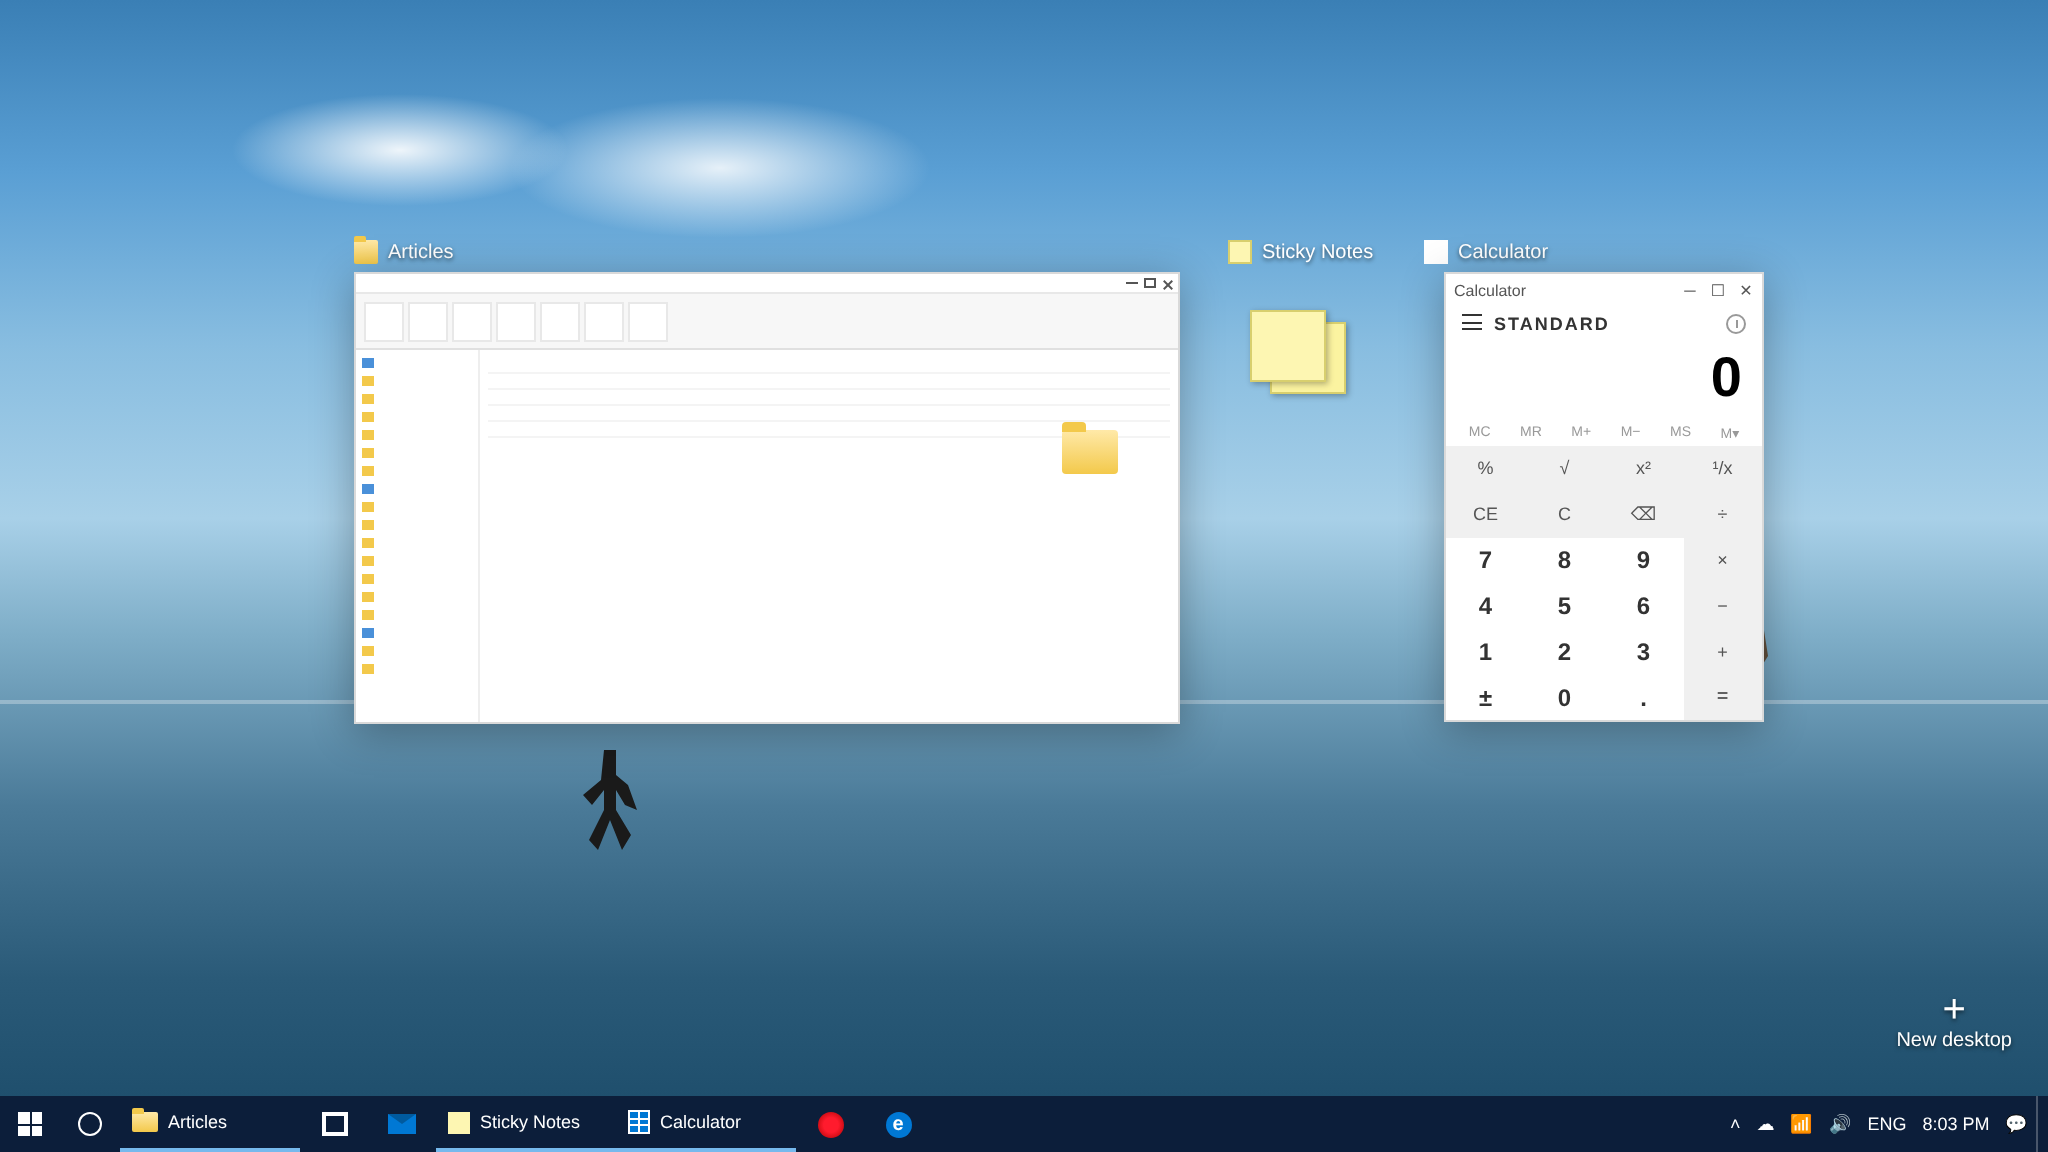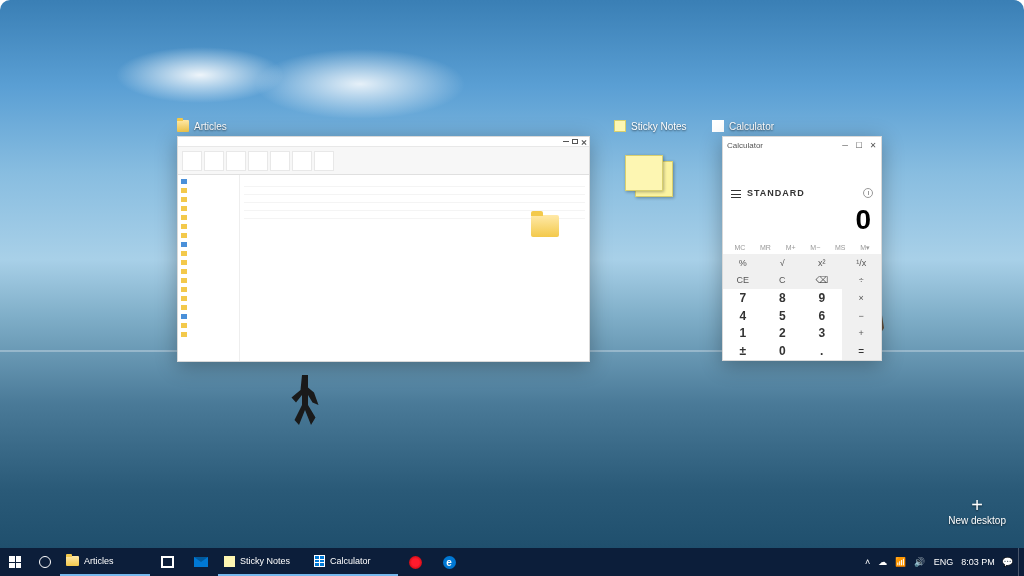--- a/index.html
+++ b/index.html
@@ -3,21 +3,20 @@
 <meta charset="utf-8">
 <style>
 * { margin: 0; padding: 0; box-sizing: border-box; font-family: "Segoe UI", Arial, sans-serif; }
 html, body { width: 1024px; height: 576px; overflow: hidden; }
 
 .desktop {
   width: 1024px; height: 576px; position: relative;
   background: linear-gradient(to bottom,
     #3a7fb5 0%, #5a9fd4 15%, #88bde0 30%, #a8d0e8 45%,
     #7faec8 55%, #4a7a98 70%, #2a5a78 85%, #1a4a68 100%);
-  border-radius: 10px;
 }
 .sky-clouds {
   position:absolute; top:30px; left:80px; width:400px; height:90px;
   background: radial-gradient(ellipse 120px 40px at 30% 50%, rgba(255,255,255,0.9), transparent 70%),
               radial-gradient(ellipse 150px 50px at 70% 60%, rgba(255,255,255,0.85), transparent 70%);
 }
 .horizon { position:absolute; top:350px; left:0; right:0; height:2px; background:rgba(255,255,255,0.3);}
 .rock {
   position:absolute; top:200px; right:140px; width:100px; height:160px;
   background: linear-gradient(135deg,#8a6a4a,#5a4a3a);
@@ -74,21 +73,21 @@
 .sticky { top:155px; left:625px; width:50px; height:45px; background:transparent; border:none; box-shadow:none;}
 .sticky .n{position:absolute;width:38px;height:36px;background:#fdf6b2;border:1px solid #d8cf6e;box-shadow:1px 1px 3px rgba(0,0,0,0.3);}
 .sticky .n1{top:6px;left:10px;background:#fbf3a0;}
 .sticky .n2{top:0;left:0;}
 
 
 .calculator{ top:136px; left:722px; width:160px; height:225px; display:flex; flex-direction:column;}
 .calc-titlebar{height:16px;display:flex;align-items:center;justify-content:space-between;padding:0 4px;font-size:8px;color:#555;}
 .win-btns{display:flex;gap:6px;}
 .win-btns span{width:8px;height:8px;display:flex;align-items:center;justify-content:center;color:#555;font-size:8px;}
-.calc-mode{display:flex;align-items:flex-end;gap:6px;padding:4px 8px;margin-top:31px;}
+.calc-mode{display:flex;align-items:flex-start;gap:6px;padding:4px 8px;}
 .hamburger{width:10px;height:8px;display:flex;flex-direction:column;justify-content:space-between;}
 .hamburger i{height:1px;background:#333;}
 .calc-mode b{font-size:9px;letter-spacing:1px;font-weight:600;}
 .history-ico{margin-left:auto;width:10px;height:10px;border:1px solid #999;border-radius:50%;position:relative;}
 .history-ico::after{content:"";position:absolute;top:2px;left:4px;width:1px;height:4px;background:#999;}
 .calc-display{text-align:right;font-size:28px;font-weight:600;padding:2px 10px 6px;color:#000;}
 .mem-row{display:flex;justify-content:space-around;font-size:7px;color:#999;padding:2px 4px;}
 .calc-grid{flex:1;display:grid;grid-template-columns:repeat(4,1fr);grid-auto-rows:1fr;}
 .calc-grid button{border:none;background:#fafafa;font-size:10px;color:#333;cursor:pointer;}
 .calc-grid button.fn{background:#f0f0f0;color:#555;font-size:9px;}

